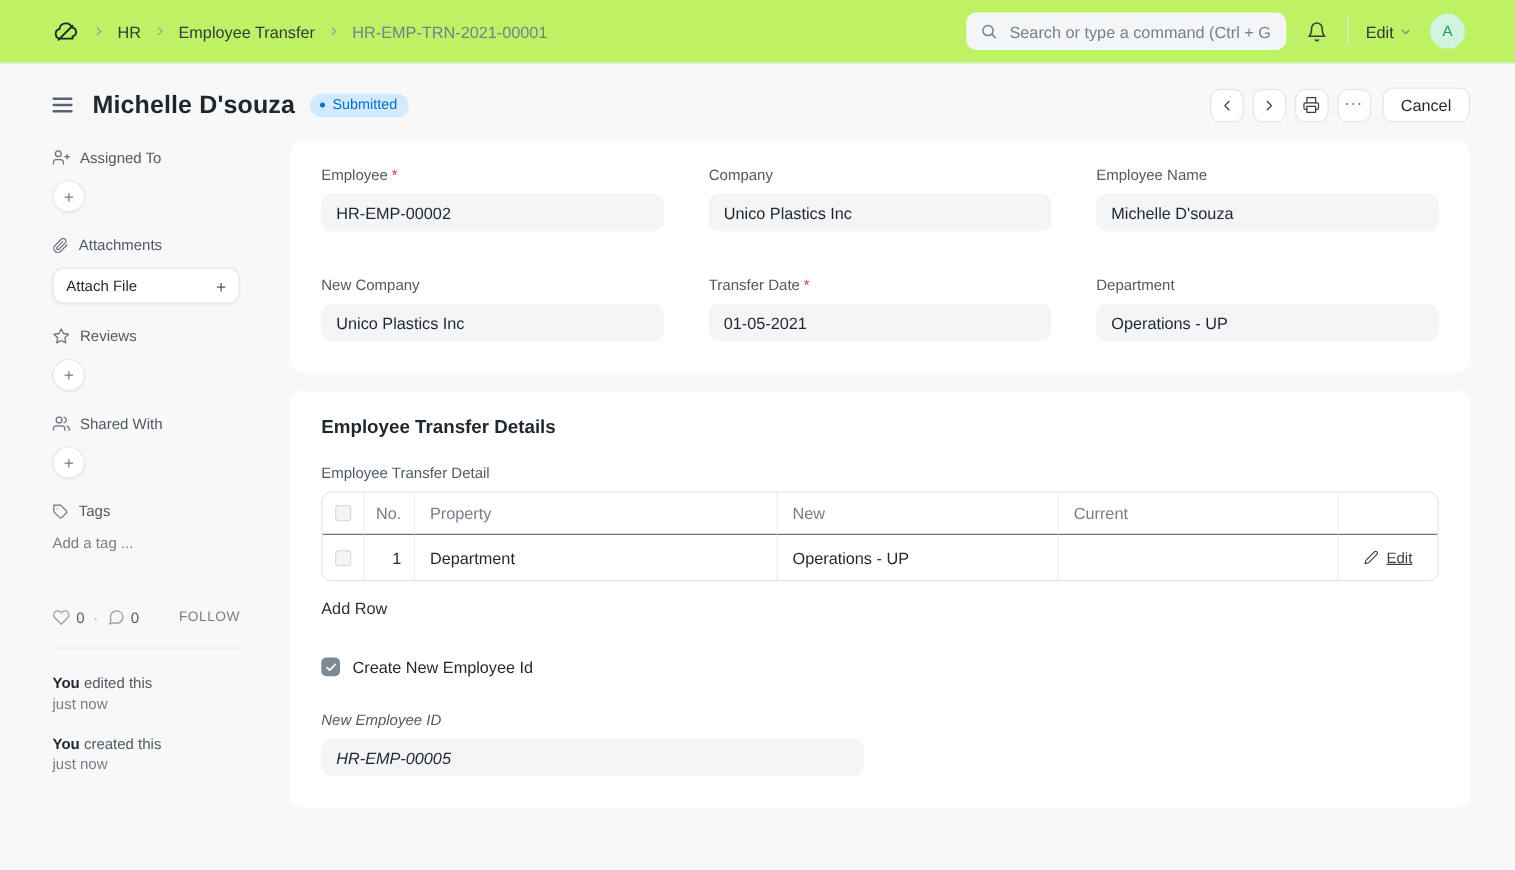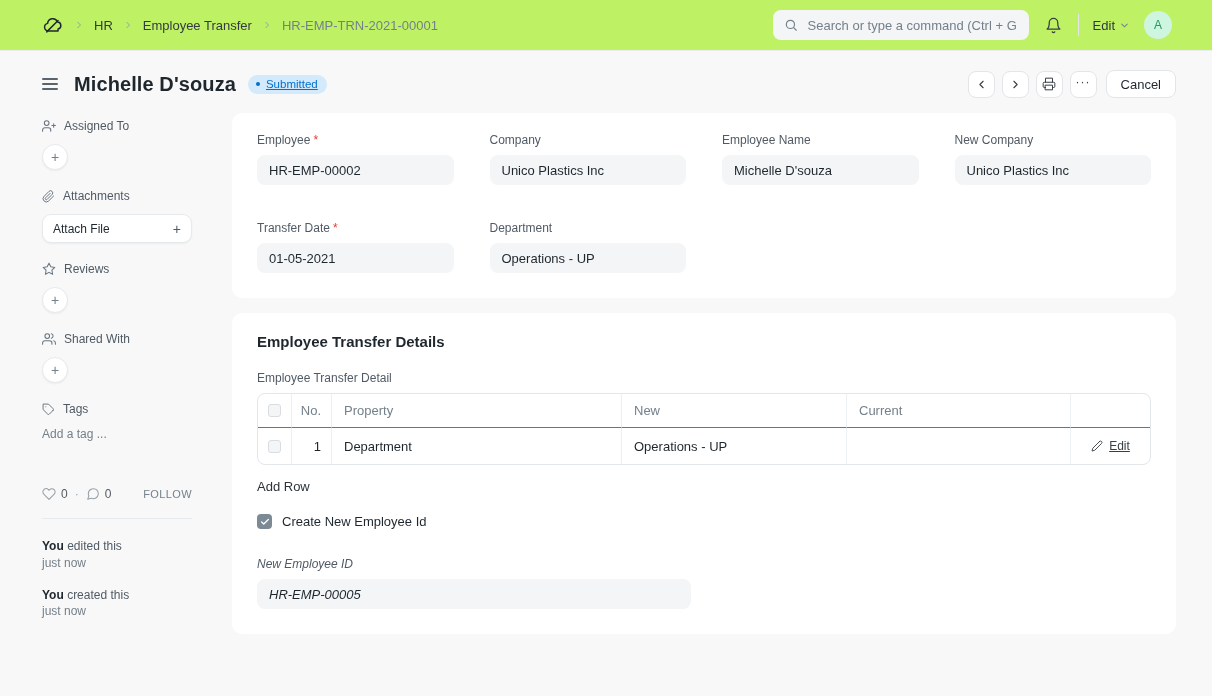--- a/index.html
+++ b/index.html
@@ -46,21 +46,21 @@
   .page-head {
     display:flex; align-items:center; justify-content:space-between;
     padding:19px 36px 15px 42px;
   }
   .head-left { display:flex; align-items:center; gap:16px; }
   .hamburger { display:flex; flex-direction:column; gap:3px; cursor:pointer; padding:2px 0; }
   .hamburger span { width:16px; height:2px; background:#5b646d; border-radius:1px; }
   .page-title { font-size:20px; font-weight:700; color:#1f272e; letter-spacing:.1px; }
   .status-badge {
     display:flex; align-items:center; gap:6px; height:19px; padding:0 9px 0 8px;
-    background:#d3e9fc; color:#0070cc; border-radius:10px; font-size:11.5px; margin-left:-4px;text-decoration:underline;
+    background:#d3e9fc; color:#0070cc; border-radius:10px; font-size:11.5px; margin-left:-4px;
   }
   .status-dot { width:4px; height:4px; border-radius:50%; background:#0070cc; }
   .head-actions { display:flex; align-items:center; gap:7px; }
   .icon-btn {
     min-width:27px; height:27px; background:#fff; border:1px solid #e2e6e9;
     border-radius:8px; display:flex; align-items:center; justify-content:center;
     color:#383f45; cursor:pointer; padding:0 5px;
   }
   .ellipsis-txt { font-size:12px; letter-spacing:1px; color:#383f45; line-height:1; padding-bottom:4px; }
   .btn-default {
@@ -99,21 +99,21 @@
   }
   .sb-divider { border:none; border-top:1px solid #e8ebed; margin:17px 0 19px; }
   .activity-item { color:#505a64; line-height:1.4; margin-bottom:15px; }
   .activity-item b { color:#1f272e; font-weight:700; }
   .activity-time { color:#74808b; }
 
   
   .main { flex:1; display:flex; flex-direction:column; gap:15px; padding-top:0; }
   .card { background:#fff; border-radius:10px; padding:20px 25px 25px; }
 
-  .fields-grid { display:grid; grid-template-columns:1fr 1fr 1fr 1fr; column-gap:27px; row-gap:17px;gap:36px; }
+  .fields-grid { display:grid; grid-template-columns:1fr 1fr 1fr; column-gap:27px; row-gap:17px;gap:36px; }
   .field-label { font-size:12px; color:#505a64; margin-bottom:8px; display:flex; gap:3px; }
   .req { color:#e03e2d; }
   .control {
     height:30px; background:#f4f5f6; border-radius:8px;
     display:flex; align-items:center; padding:0 12px;
     font-size:13px; color:#1f272e; cursor:text;
   }
 
   .section-title { font-size:15px; font-weight:700; margin:0 0 21px; color:#1f272e; }
   .table-label { font-size:12px; color:#505a64; margin-bottom:8px; }
@@ -135,21 +135,21 @@
   .tbl-checkbox {
     width:13px; height:13px; border:1px solid #d8dde2; border-radius:3px;
     background:#f4f5f6; cursor:pointer;
   }
   .edit-btn {
     display:flex; align-items:center; gap:6px; color:#383f45; font-size:12px;
     cursor:pointer; margin:0 auto;text-decoration:underline;
   }
   .add-row { margin-top:14px; font-size:13px; color:#2b3238; cursor:pointer; display:inline-block; }
 
-  .check-row { display:flex; align-items:flex-end; gap:10px; margin-top:20px; font-size:13px; color:#1f272e; }
+  .check-row { display:flex; align-items:flex-end; gap:10px; margin-top:32px; font-size:13px; color:#1f272e; }
   .checkbox-checked {
     width:15px; height:15px; border-radius:4px; background:#7c8a96;
     display:flex; align-items:center; justify-content:center; cursor:pointer;
   }
   .newid-wrap { margin-top:28px; width:calc(50% - 13.5px);font-style:italic; }
 </style>
 </head>
 <body>
 
 <div class="navbar">

